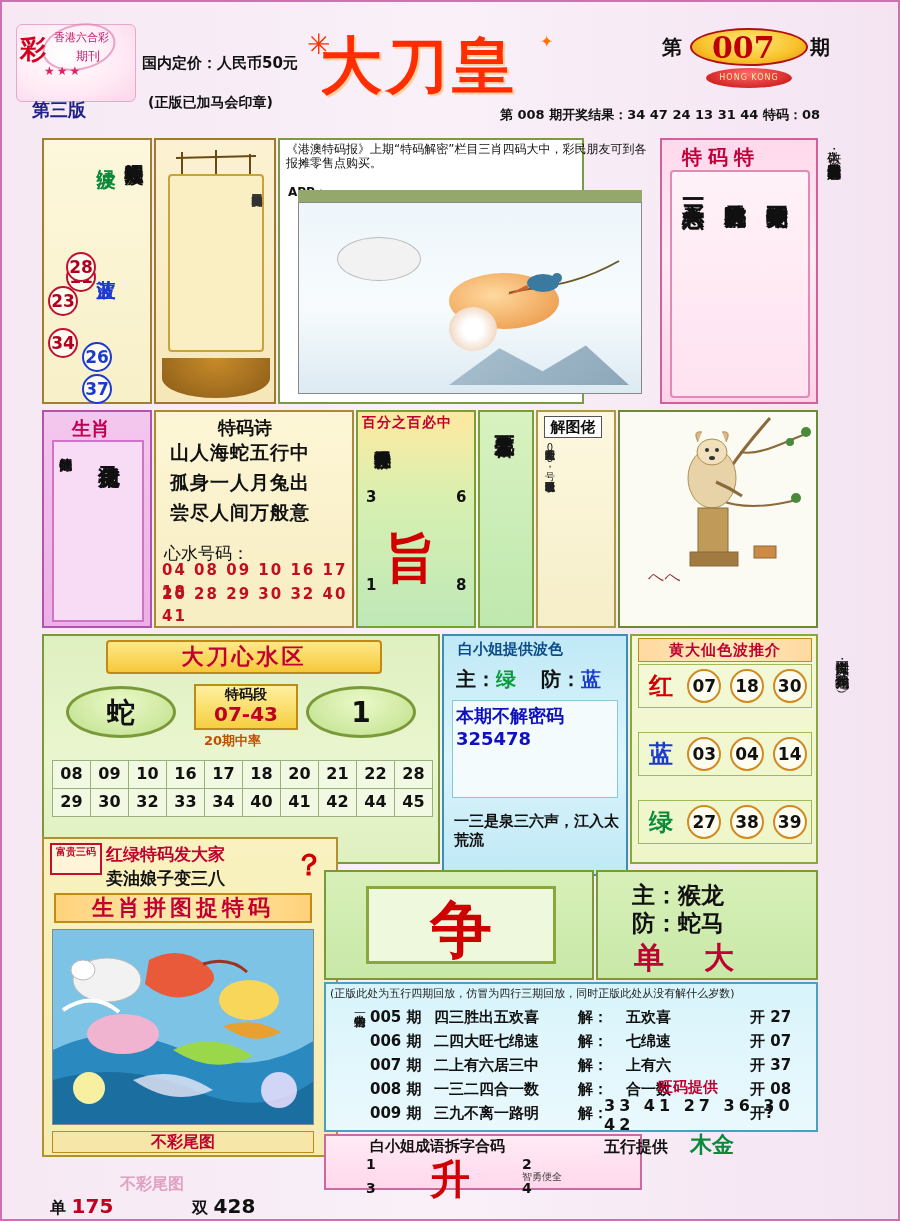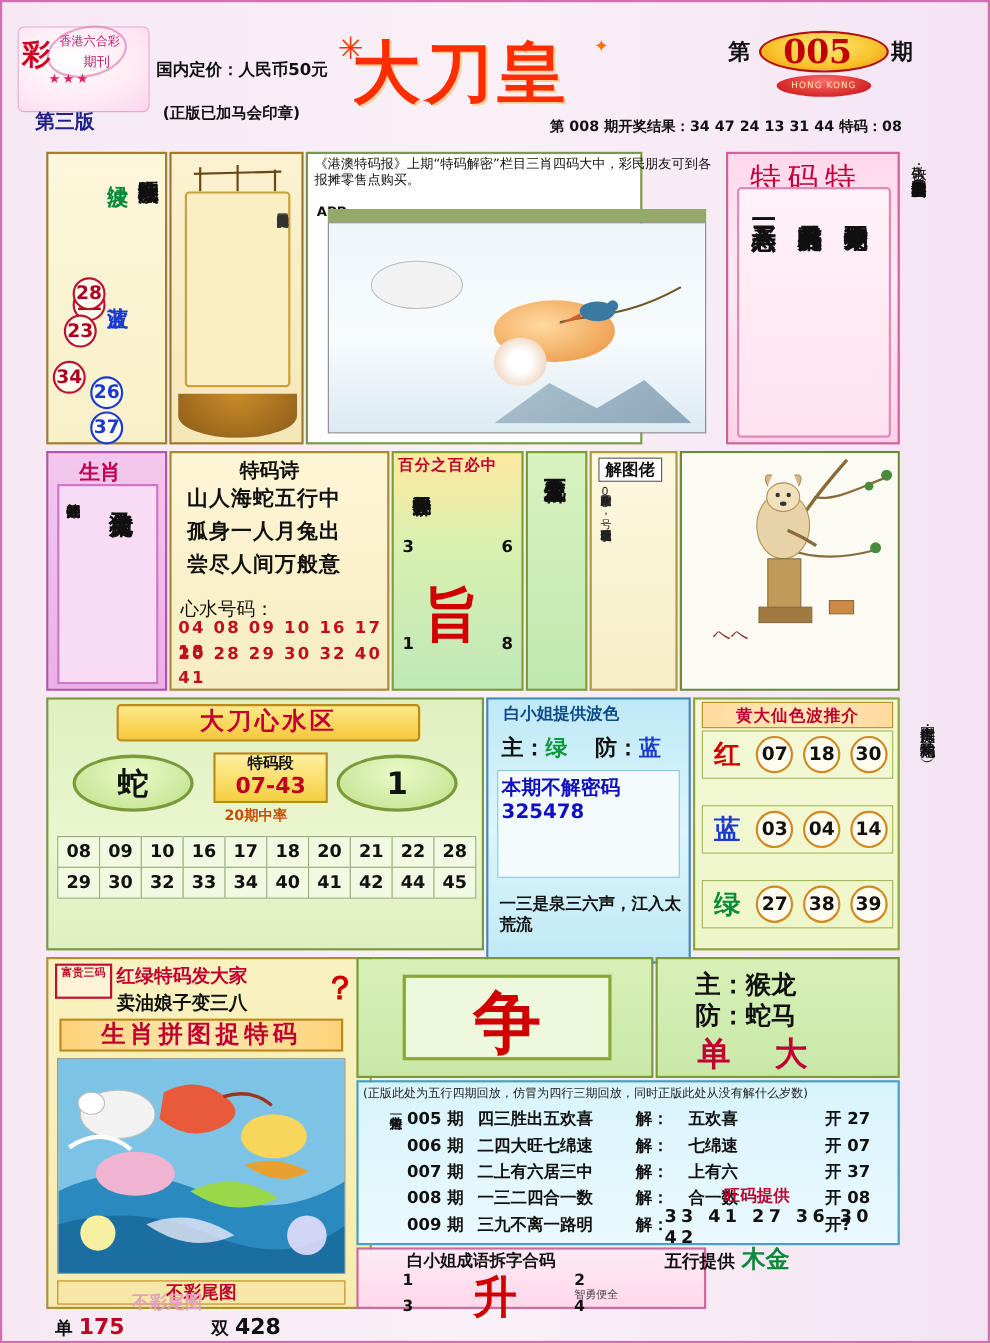--- a/index.html
+++ b/index.html
@@ -81,21 +81,21 @@
   .pic-app { position:absolute; left:8px; top:44px; font-size:12px; color:#111; font-weight:bold;}
   .pic-frame { position:absolute; left:18px; top:62px; width:344px; height:192px; border:1px solid #888;
     background:linear-gradient(180deg,#eef6fb 0%,#f7fbfd 55%,#dceaf2 100%); overflow:hidden;}
   .pic-bar { position:absolute; left:18px; top:50px; width:344px; height:12px; background:#93a86a;}
   .mountain { position:absolute; bottom:8px; left:150px; width:180px; height:46px;
     background:linear-gradient(135deg,#9fb8c8 0%, #7e9bb0 100%); clip-path:polygon(0 100%,28% 20%,52% 70%,76% 14%,100% 100%); opacity:.85;}
   .blob { position:absolute; border-radius:50%; }
 
   .p-tema { left:658px; top:136px; width:158px; height:266px;
     background:linear-gradient(180deg,#ffd9ec 0%,#ffeaf4 45%,#ffd2e8 100%); border:2px solid #d0619b;}
-  .tema-top { position:absolute; left:20px; top:4px; font-size:28px; color:#c1003a; font-weight:normal; letter-spacing:6px;}
+  .tema-top { position:absolute; left:20px; top:4px; font-size:20px; color:#c1003a; font-weight:bold; letter-spacing:6px;}
   .tema-inner { position:absolute; left:8px; top:30px; width:140px; height:228px; border:2px solid #e08ab8; border-radius:4px;
     background:linear-gradient(180deg,#fff2f8 0%,#ffe2f0 100%);}
   .tema-c { position:absolute; font-size:22px; color:#111; font-weight:bold; line-height:1.06;}
 
   .p-notice { left:820px; top:136px; width:74px; height:266px; background:transparent; border:none;}
   .notice-txt { position:absolute; left:4px; top:2px; height:262px; font-size:14px; color:#111; line-height:1.2;}
 
   
   .p-sx { left:40px; top:408px; width:110px; height:218px;
     background:linear-gradient(180deg,#f3c7ee 0%,#ecb0e6 100%); border:2px solid #b453ab;}
@@ -165,21 +165,21 @@
   .hx-banner { position:absolute; left:6px; top:2px; width:174px; height:24px;
     background:linear-gradient(90deg,#ffd9a0 0%,#ffe9b8 50%,#ffd9a0 100%); border:1px solid #c08a18;
     text-align:center; font-size:15px; font-weight:bold; color:#c00030; line-height:22px; letter-spacing:1px;}
   .hx-row { position:absolute; left:6px; width:174px; height:44px; border:1px solid #a0b858; display:flex; align-items:center;}
   .hx-lbl { width:44px; text-align:center; font-size:24px; font-weight:bold;}
   .hx-balls { flex:1; display:flex; justify-content:space-around;}
   .hx-ball { width:34px; height:34px; border-radius:50%; border:2px solid #d08a20; background:#fffdf0;
     text-align:center; line-height:30px; font-size:17px; font-weight:bold; color:#111;}
 
   
-  .p-tuzhi { left:40px; top:868px; width:296px; height:320px;
+  .p-tuzhi { left:40px; top:835px; width:296px; height:320px;
     background:linear-gradient(180deg,#f9f2c0 0%,#f5ecb0 100%); border:2px solid #b09030;}
   .tz-seal { position:absolute; left:6px; top:4px; width:52px; height:32px; border:2px solid #c01030; color:#c01030;
     font-size:10px; text-align:center; line-height:13px; font-weight:bold; background:#fff4d8;}
   .tz-l1 { position:absolute; left:62px; top:4px; font-size:17px; color:#c00030; font-weight:bold;}
   .tz-l2 { position:absolute; left:62px; top:28px; font-size:17px; color:#111; font-weight:bold;}
   .tz-q { position:absolute; left:250px; top:6px; font-size:30px; color:#d00000; font-weight:bold;}
   .tz-title { position:absolute; left:10px; top:54px; width:258px; height:30px;
     background:linear-gradient(90deg,#ffd27a 0%,#ffe9b0 50%,#ffd27a 100%); border:2px solid #c08a18;
     text-align:center; font-size:22px; color:#c00030; font-weight:bold; line-height:26px; letter-spacing:4px;}
   .tz-art { position:absolute; left:8px; top:90px; width:262px; height:196px; overflow:hidden;
@@ -210,21 +210,21 @@
 
   .p-chaizi { left:322px; top:1132px; width:318px; height:56px;
     background:linear-gradient(180deg,#ffeaf4 0%,#ffd8ec 100%); border:2px solid #cc6aa0;}
   .cz-t { position:absolute; left:44px; top:1px; font-size:15px; color:#111; font-weight:bold;}
   .cz-n { position:absolute; font-size:14px; color:#111; font-weight:bold;}
   .cz-big { position:absolute; left:104px; top:16px; font-size:40px; color:#d00000; font-weight:bold; font-family:"DejaVu Serif",serif;}
   .cz-note { position:absolute; left:196px; top:34px; font-size:10px; color:#444;}
   .wg-t { position:absolute; left:62px; top:-28px; font-size:15px; color:#c00030; font-weight:bold;}
   .wg-n { position:absolute; left:8px; top:-10px; font-size:16px; color:#111; font-weight:bold; letter-spacing:4px;}
   .wg-wx { position:absolute; left:8px; top:24px; font-size:16px; color:#111; font-weight:bold;}
-  .wg-wx b { color:#0a8a3a; font-size:22px; margin-left:6px;}
+  .wg-wx b { color:#0a8a3a; font-size:22px; margin-left:22px;}
 
   .p-bottom { left:40px; top:1190px; width:280px; height:28px; background:transparent; border:none;}
   .bt-dan { position:absolute; left:8px; top:2px; font-size:16px; color:#111; font-weight:bold;}
   .bt-dan b { color:#c00020; font-size:20px;}
   .bt-shuang { position:absolute; left:150px; top:2px; font-size:16px; color:#111; font-weight:bold;}
   .bt-shuang b { color:#111; font-size:20px;}
   .bt-water { position:absolute; left:78px; top:-18px; font-size:16px; color:#e0a0c0; font-weight:bold;}
 
   .p-wangma { left:594px; top:1104px; width:222px; height:28px; background:transparent; border:none;}
 </style>
@@ -242,34 +242,34 @@
     <div class="stars">★★★</div>
     <div class="banxu">第三版</div>
     <div class="price">国内定价：人民币50元</div>
     <div class="price-note">(正版已加马会印章)</div>
     <div class="star-deco">✳</div>
     <div class="bigtitle">大刀皇</div>
     <div class="star-deco2">✦</div>
     <div class="issue-box">
       <div class="issue-oval"></div>
       <div class="issue-di">第</div>
-      <div class="issue-num">005</div>
+      <div class="issue-num">007</div>
       <div class="issue-qi">期</div>
       <div class="hk-oval">HONG KONG</div>
     </div>
     <div class="result-line">第 008 期开奖结果：34 47 24 13 31 44 特码：08</div>
   </div>
 
   <div class="panel p-bopo">
     <div class="bopo-col vwrite">今期旺棒红波</div>
     <div class="bopo-col2 vwrite">绿波</div>
     <div class="bopo-col3 vwrite">蓝波</div>
     <div class="ball" style="left:22px;top:82px;margin-top:40px;">11</div>
     <div class="ball" style="left:22px;top:112px;">28</div>
-    <div class="ball" style="left:4px;top:146px;margin-left:10px;">23</div>
+    <div class="ball" style="left:4px;top:146px;">23</div>
     <div class="ball" style="left:4px;top:188px;">34</div>
     <div class="ball blue" style="left:38px;top:202px;">26</div>
     <div class="ball blue" style="left:38px;top:234px;">37</div>
   </div>
 
   <div class="panel p-ship">
     <svg class="ship-mast" viewBox="0 0 80 24">
       <line x1="6" y1="24" x2="6" y2="2" stroke="#6a4a14" stroke-width="2"></line>
       <line x1="40" y1="24" x2="40" y2="0" stroke="#6a4a14" stroke-width="2"></line>
       <line x1="74" y1="24" x2="74" y2="4" stroke="#6a4a14" stroke-width="2"></line>

